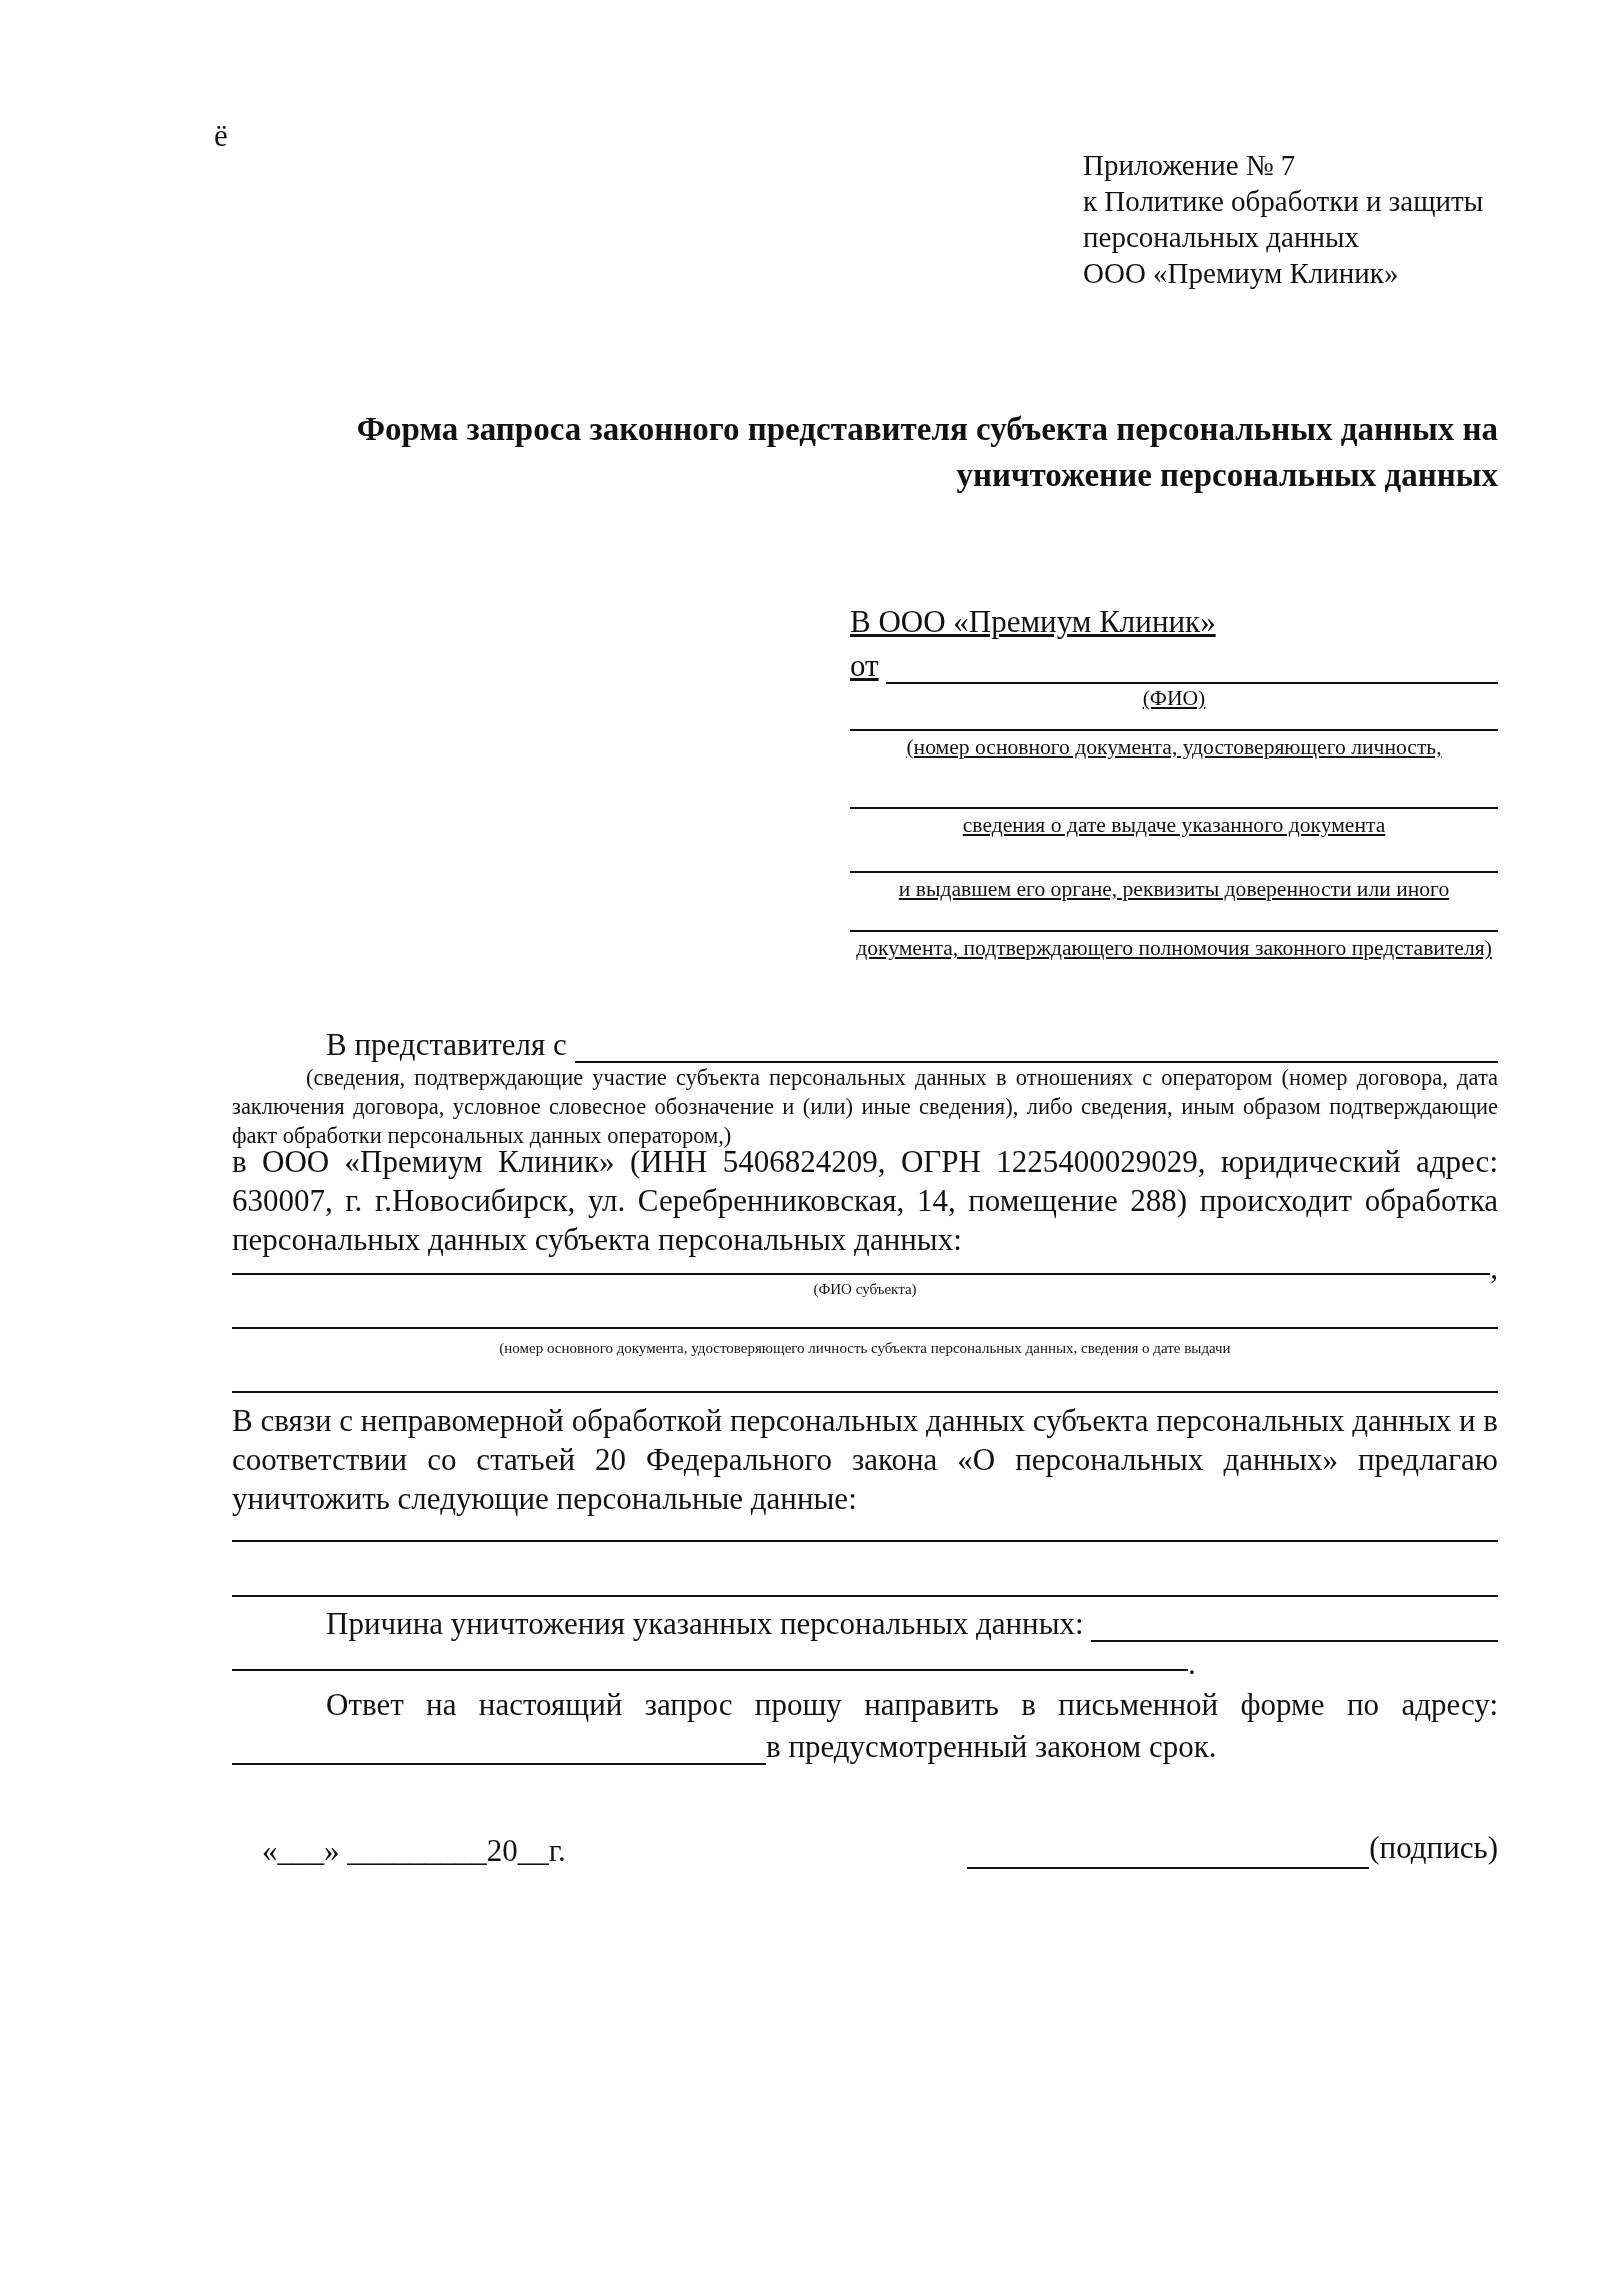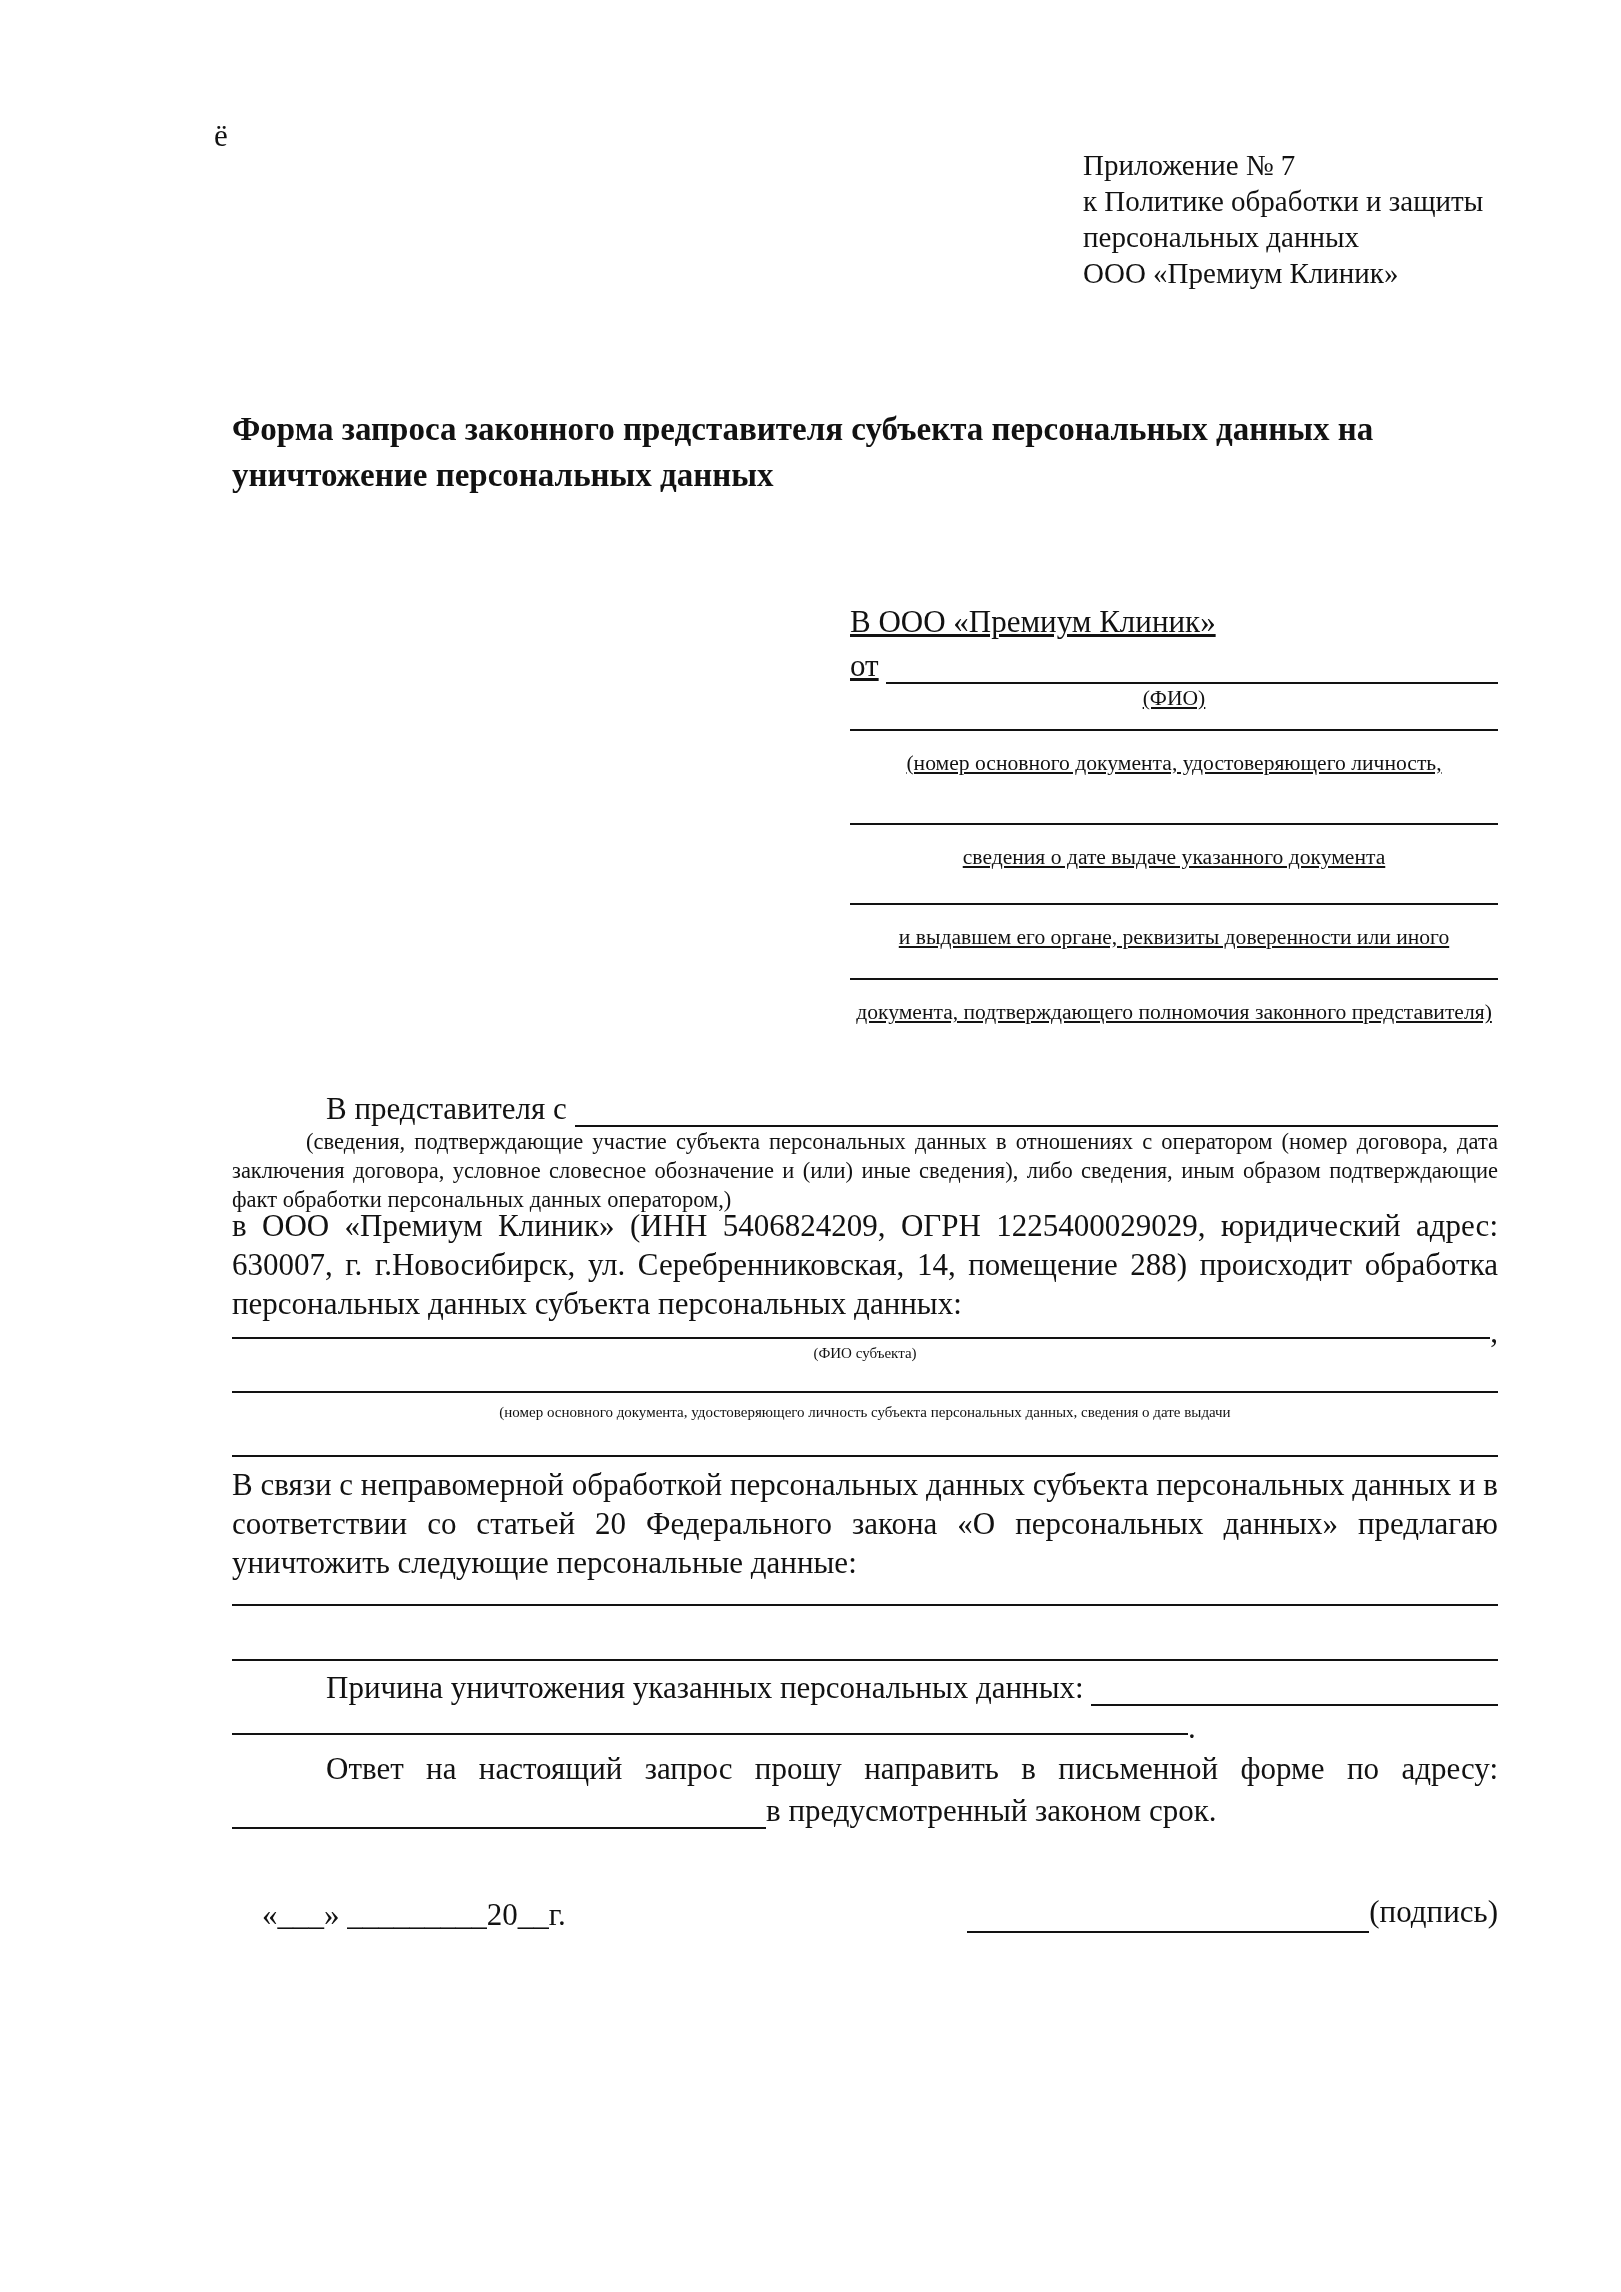--- a/index.html
+++ b/index.html
@@ -13,33 +13,33 @@
   }
   .stray{position:absolute;left:214px;top:118px;font-size:31px;}
   .appendix{
     position:absolute;left:1083px;top:147px;
     font-size:29px;line-height:36px;white-space:nowrap;
   }
   .content{position:absolute;left:232px;top:0;width:1266px;}
   .doc-title{
     margin-top:406px;
     font-size:33px;font-weight:bold;line-height:46px;
-    text-align:left;
+    text-align:right;
   }
   .addr-block{margin-left:618px;margin-top:104px;font-size:31px;text-decoration:underline;}
   .addr-to{line-height:39px;white-space:nowrap;}
   .from-row{display:flex;align-items:flex-end;height:43px;}
   .from-row .lead{white-space:nowrap;}
   .fill{flex:1 1 auto;border-bottom:2.9px solid #121212;height:100%;margin-left:7.8px;}
   .cap{
     font-size:21.6px;line-height:29px;height:29px;
     text-align:center;white-space:nowrap;overflow:visible;
   }
   .field{border-top:2.9px solid #121212;}
-  .field .cap{padding-top:18px;}
+  .field .cap{padding-top:2px;}
   .f1{margin-top:15.7px;} .f2{margin-top:45px;} .f3{margin-top:31px;} .f4{margin-top:26.5px;}
   .acc-row{display:flex;align-items:flex-end;height:43px;margin-top:57px;font-size:31px;}
   .acc-row .indent{flex:0 0 94px;}
   .acc-row .lead{white-space:nowrap;}
   .note{
     font-size:22.5px;line-height:29px;text-align:justify;
     text-indent:74px;
   }
   .para{font-size:31px;line-height:39px;text-align:justify;}
   .op-para{margin-top:-7.8px;}

